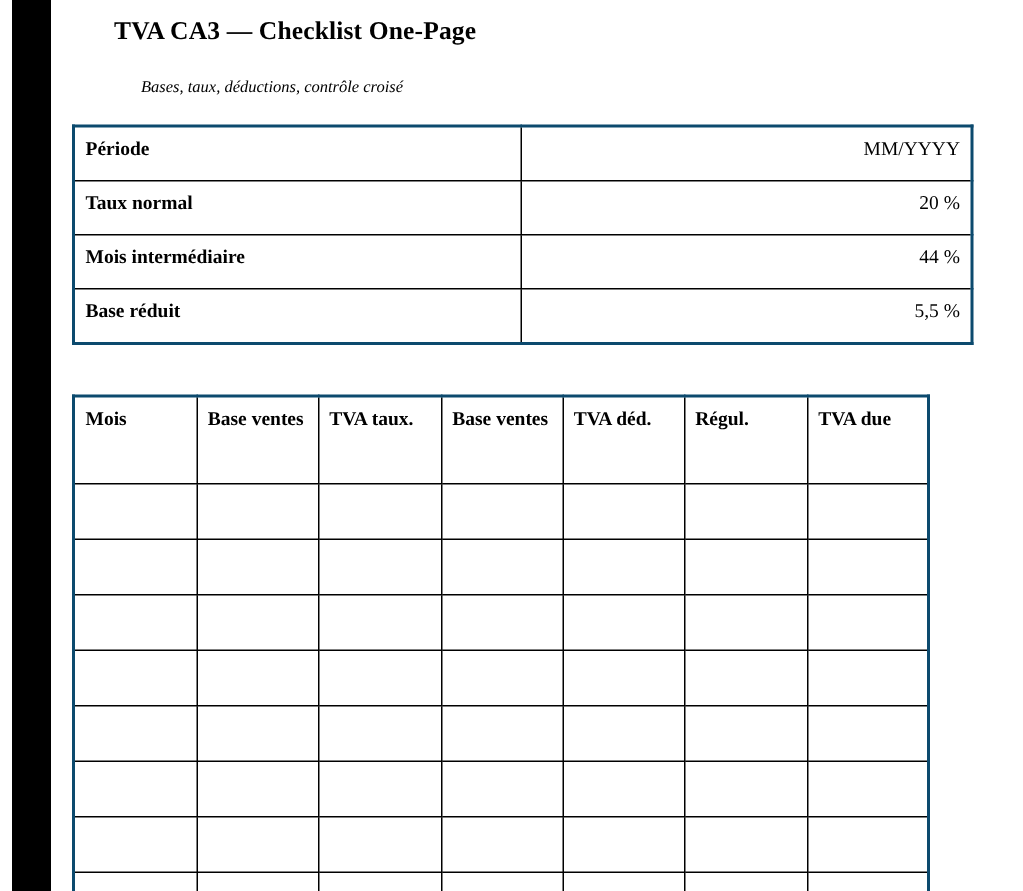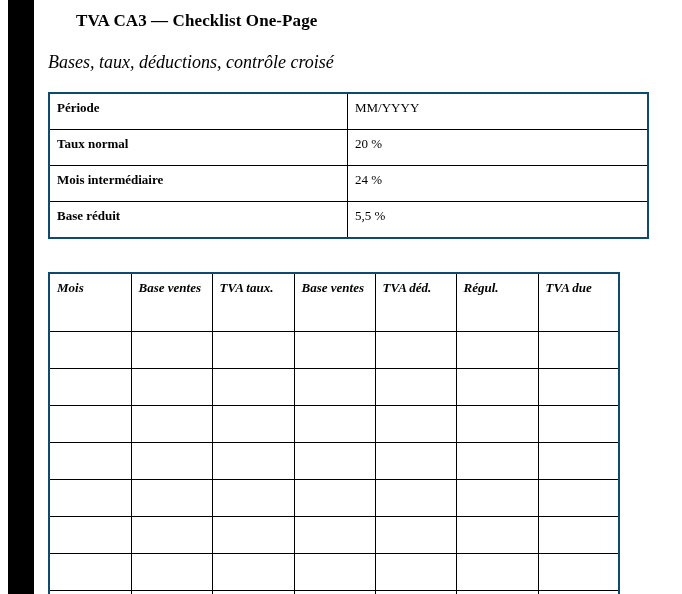--- a/index.html
+++ b/index.html
@@ -43,25 +43,26 @@
     font-size: 17px;
     font-weight: bold;
     letter-spacing: 0.1px;
     margin-top: 10px;
     margin-bottom: 0;
     line-height: 1.3;
     margin-left: 28px;
   }
   #doc-subtitle {
     font-family: "Liberation Serif", serif;
-    font-size: 18px;
+    font-size: 11px;
     font-style: italic;
     margin-top: 19px;
     margin-bottom: 0;
     line-height: 1.3;
+    margin-left: 46px;
   }
   table.grid {
     border-collapse: collapse;
     table-layout: fixed;
     border: 2px solid #0c4a6e;
   }
   table.grid td, table.grid th {
     border: 1px solid #000000;
     padding: 6px 7px 7px 7px;
     font-family: "Liberation Serif", serif;
@@ -75,31 +76,31 @@
     width: 570px;
     margin-top: 18px;
   }
   #params-table td.key {
     font-weight: bold;
     width: 283px;
     height: 22px;
   }
   #params-table td.val {
     width: 285px;
+    text-align: right;
   }
   
   #ledger-table {
     width: 570px;
     margin-top: 33px;
   }
   #ledger-table th {
     font-weight: bold;
     height: 44px;
     vertical-align: top;
-    font-style: italic;
   }
   #ledger-table td.cell {
     height: 23px;
   }
   #ledger-table col.c0 { width: 82px; }
   #ledger-table col.c1 { width: 81px; }
   #ledger-table col.c2 { width: 82px; }
   #ledger-table col.c3 { width: 81px; }
   #ledger-table col.c4 { width: 81px; }
   #ledger-table col.c5 { width: 82px; }
@@ -123,21 +124,21 @@
         <tr>
           <td class="key">Période</td>
           <td class="val">MM/YYYY</td>
         </tr>
         <tr>
           <td class="key">Taux normal</td>
           <td class="val">20 %</td>
         </tr>
         <tr>
           <td class="key">Mois intermédiaire</td>
-          <td class="val">24 %</td>
+          <td class="val">44 %</td>
         </tr>
         <tr>
           <td class="key">Base réduit</td>
           <td class="val">5,5 %</td>
         </tr>
       </tbody>
     </table>
 
     <table class="grid" id="ledger-table">
       <colgroup>

